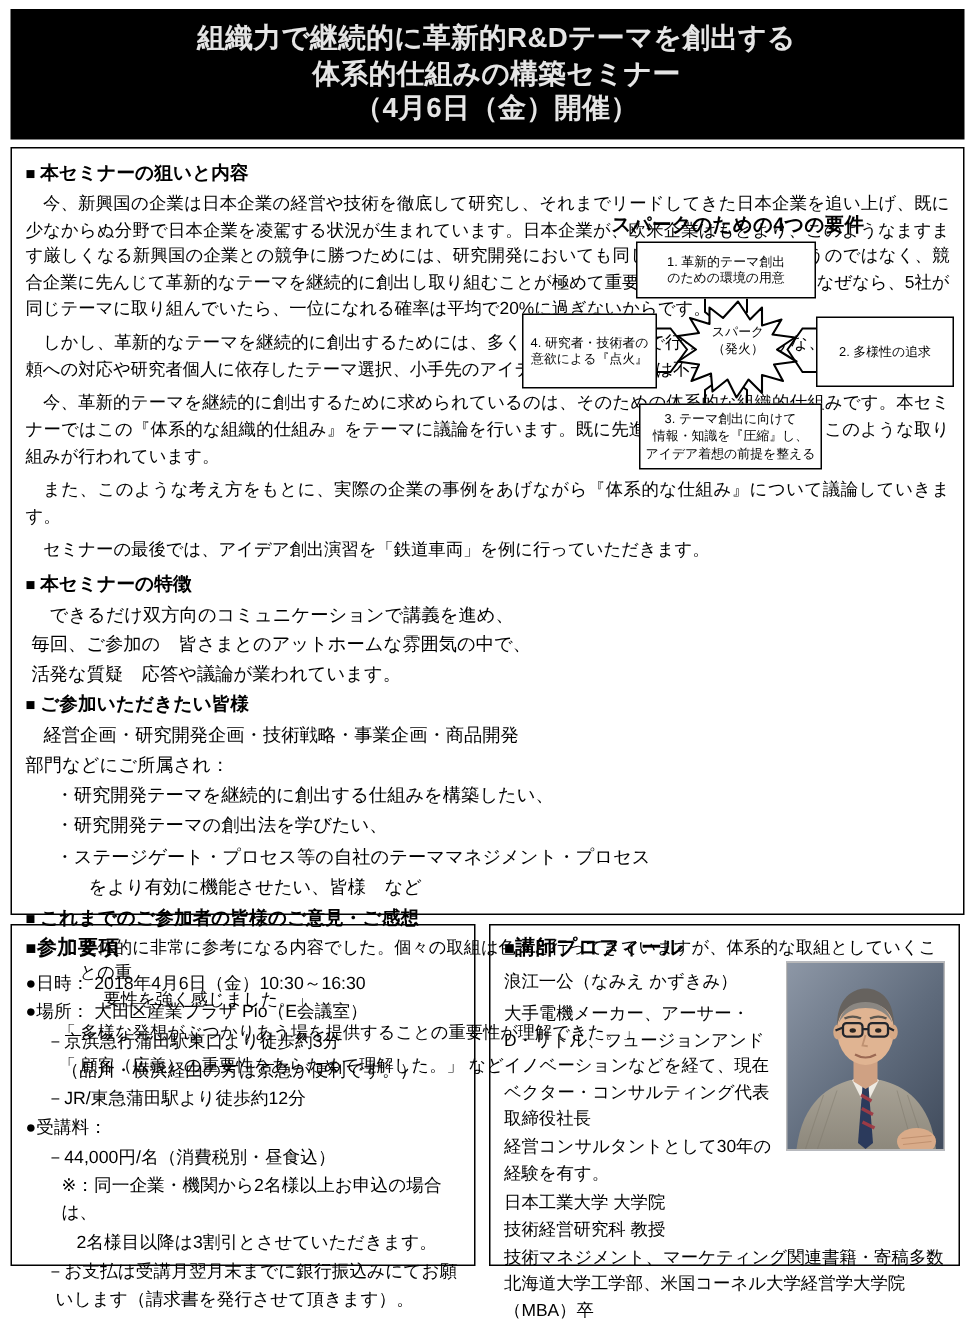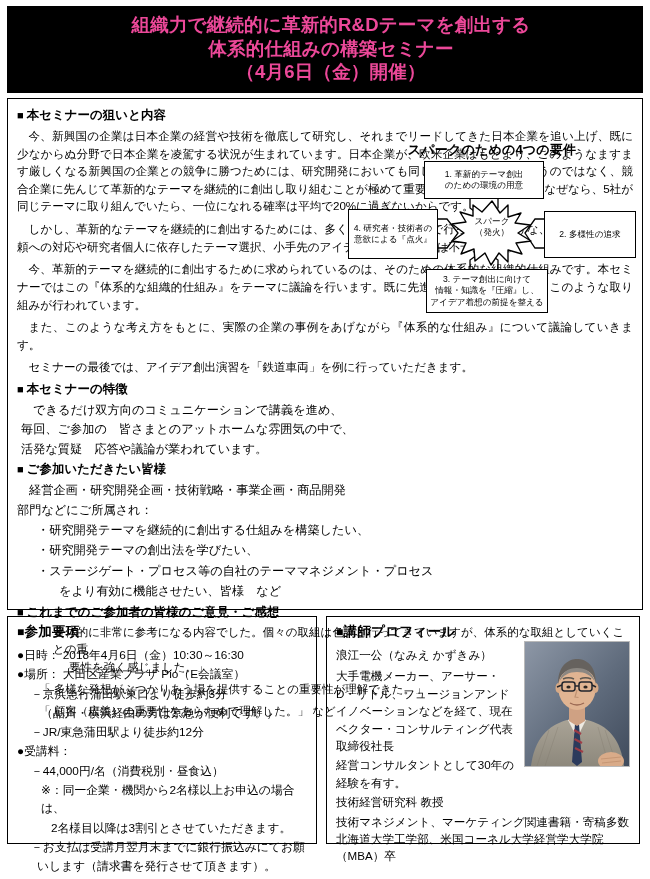--- a/index.html
+++ b/index.html
@@ -7,21 +7,21 @@
     width:650px;height:879px;
     font-family:"Liberation Sans","DejaVu Sans",sans-serif;
     color:#000;overflow:hidden;
   }
   .page{
     width:650px;height:879px;box-sizing:border-box;
     padding:6px 7px 6px 7px;position:relative;
   }
   
   .banner{
-    background:#000;color:#ec4899;text-align:center;
+    background:#000;color:#e5e5e5;text-align:center;
     padding:7px 0 9px 12px;
     font-weight:bold;font-size:18.5px;line-height:1.28;
     letter-spacing:.2px;
   }
   .banner div{white-space:nowrap;}
   
   .body-frame{
     border:1px solid #000;margin-top:5px;
     padding:6px 9px 5px 9px;box-sizing:border-box;
     height:512px;position:relative;
@@ -314,20 +314,21 @@
         <div>D・リトル、フュージョンアンド</div>
         <div>イノベーションなどを経て、現在</div>
         <div>ベクター・コンサルティング代表</div>
         <div>取締役社長</div>
       </div>
       <div class="prof prof-narrow tight">
         <div>経営コンサルタントとして30年の</div>
         <div>経験を有す。</div>
       </div>
       <div class="prof prof-narrow tight">
+        <div>日本工業大学 大学院</div>
         <div>技術経営研究科 教授</div>
       </div>
       <div class="prof">
         <div>技術マネジメント、マーケティング関連書籍・寄稿多数</div>
         <div>北海道大学工学部、米国コーネル大学経営学大学院</div>
         <div>（MBA）卒</div>
       </div>
     </div>
 
   </div>

